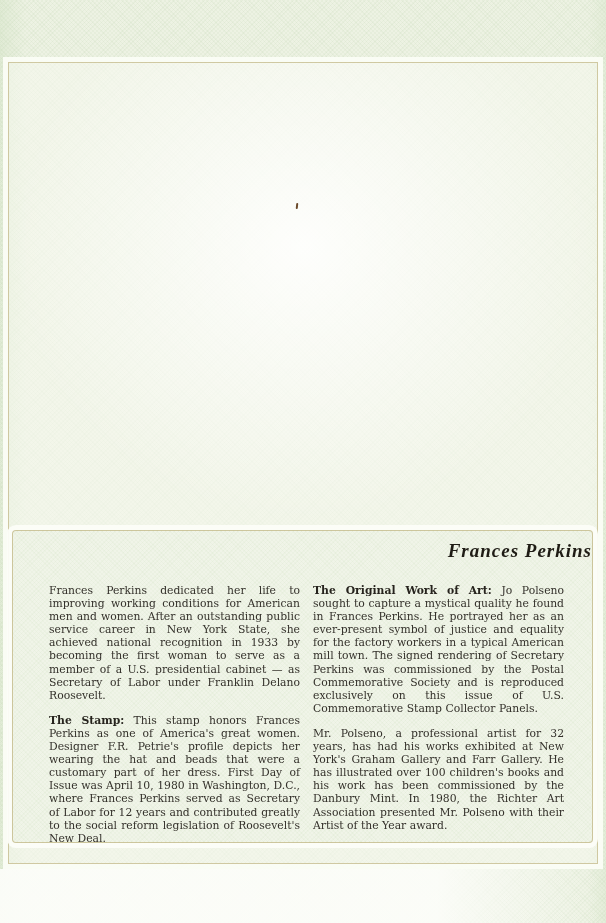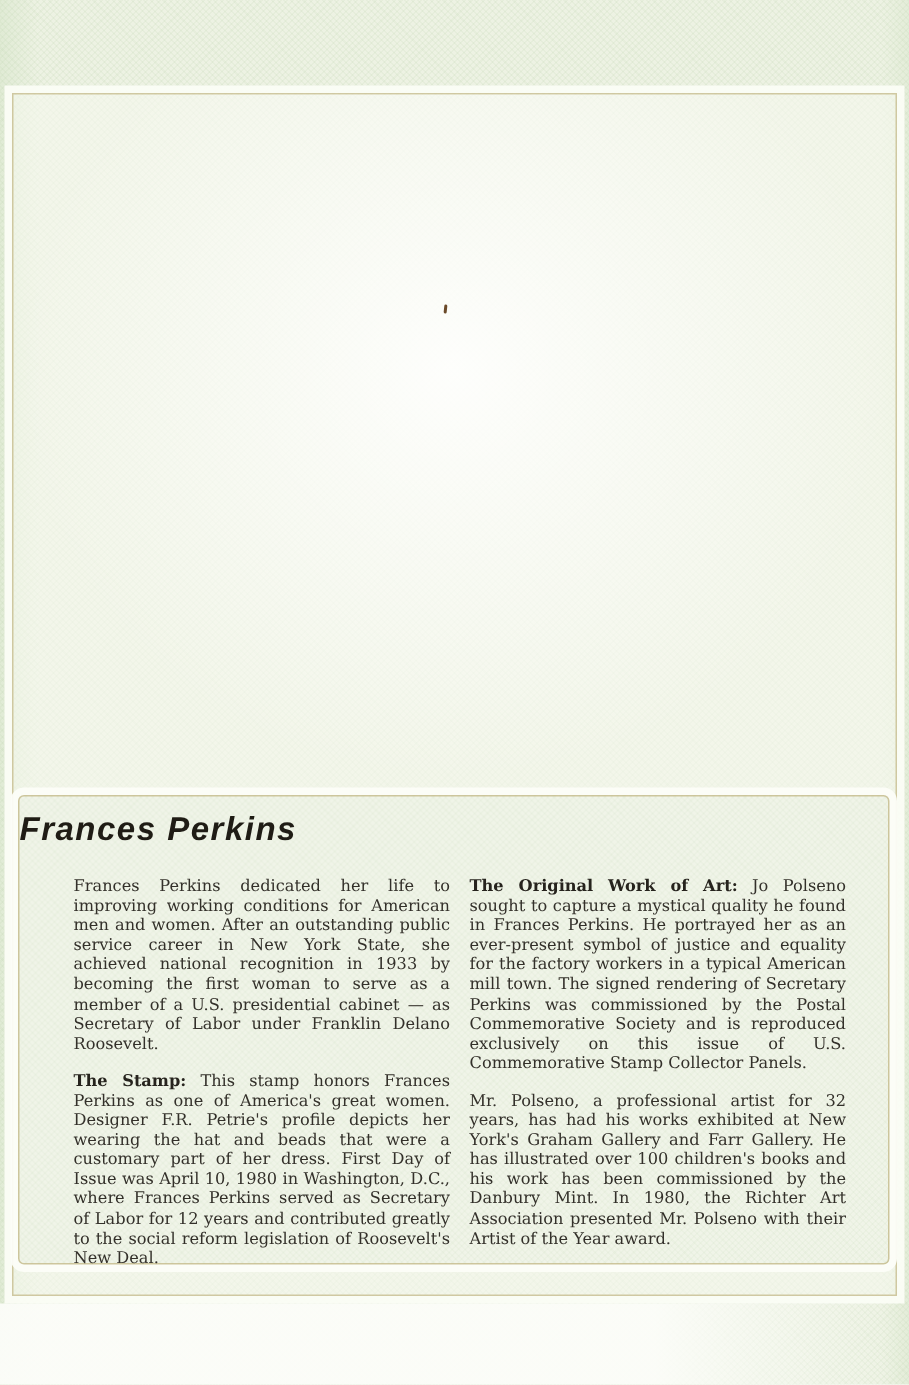--- a/index.html
+++ b/index.html
@@ -47,25 +47,25 @@
     background-color:#f0f4e8;
     background-image:
       repeating-linear-gradient(45deg, rgba(140,180,120,0.05) 0 1px, transparent 1px 3px),
       repeating-linear-gradient(135deg, rgba(140,180,120,0.05) 0 1px, transparent 1px 3px);
     box-shadow:0 0 0 5px rgba(252,253,248,0.95);
     box-sizing:border-box;
   }
   .panel-title{
     position:absolute;
     left:0;top:9px;width:100%;
-    text-align:left;
-    font-family:Liberation Sans, sans-serif;
+    text-align:right;
+    font-family:Liberation Serif, serif;
     font-style:italic;
     font-weight:700;
-    font-size:22px;
+    font-size:19px;
     letter-spacing:1px;
     color:#1f1c15;
   }
   .columns{
     position:absolute;
     left:36px;top:53px;right:28px;
     display:flex;
     gap:13px;
   }
   .col{

